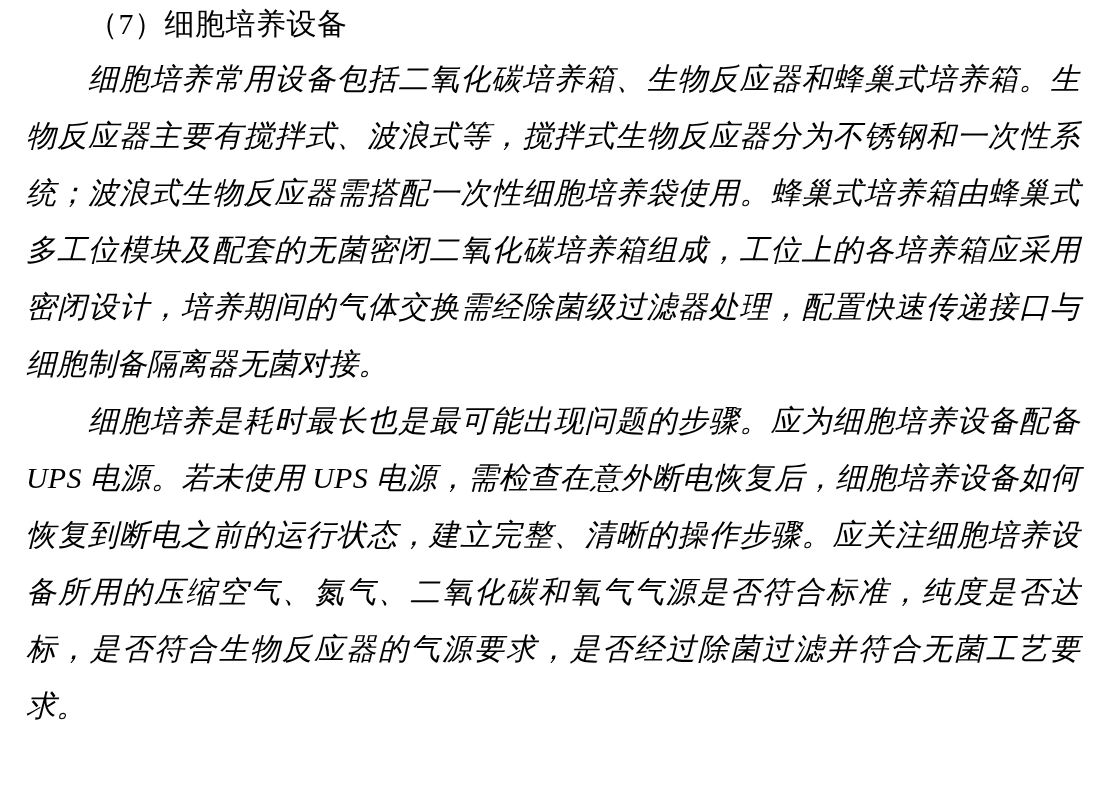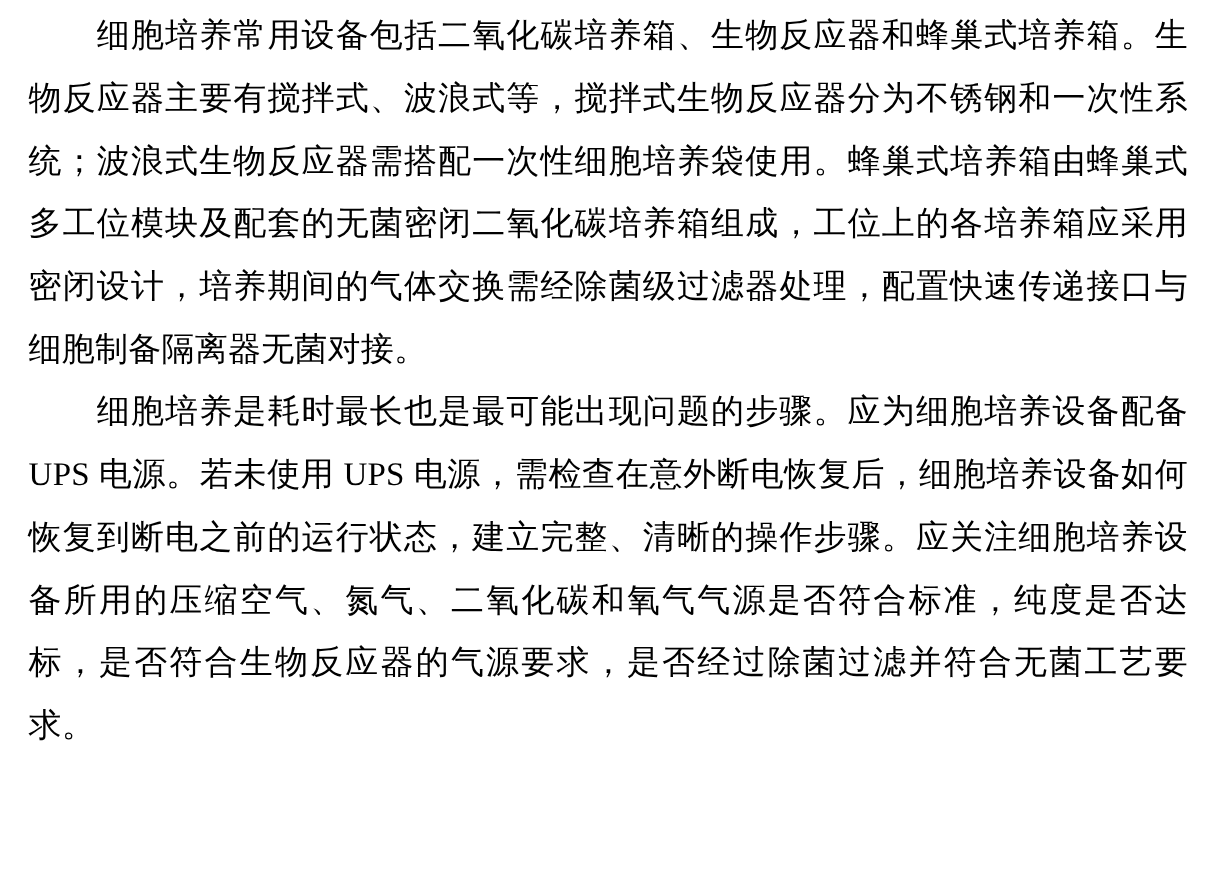--- a/index.html
+++ b/index.html
@@ -32,27 +32,29 @@
   }
   .para {
     font-size: 30px;
     line-height: 57px;
     margin: 0;
     text-align: justify;
     text-justify: inter-ideograph;
     text-indent: 62px;
     letter-spacing: 0.2px;
     padding: 0 22px 0 8px;
+    font-style: italic;
   }
   .para.first {
     margin-top: 4px;
   }
   .para.second {
     margin-top: 0px;
   }
 </style>
 </head>
 <body>
 
 <div class="page">
+  <h1 class="heading">（7）细胞培养设备</h1>
   <p class="para first">细胞培养常用设备包括二氧化碳培养箱、生物反应器和蜂巢式培养箱。生物反应器主要有搅拌式、波浪式等，搅拌式生物反应器分为不锈钢和一次性系统；波浪式生物反应器需搭配一次性细胞培养袋使用。蜂巢式培养箱由蜂巢式多工位模块及配套的无菌密闭二氧化碳培养箱组成，工位上的各培养箱应采用密闭设计，培养期间的气体交换需经除菌级过滤器处理，配置快速传递接口与细胞制备隔离器无菌对接。</p>
   <p class="para second">细胞培养是耗时最长也是最可能出现问题的步骤。应为细胞培养设备配备 UPS 电源。若未使用 UPS 电源，需检查在意外断电恢复后，细胞培养设备如何恢复到断电之前的运行状态，建立完整、清晰的操作步骤。应关注细胞培养设备所用的压缩空气、氮气、二氧化碳和氧气气源是否符合标准，纯度是否达标，是否符合生物反应器的气源要求，是否经过除菌过滤并符合无菌工艺要求。</p>
 </div>
 
 </body></html>

